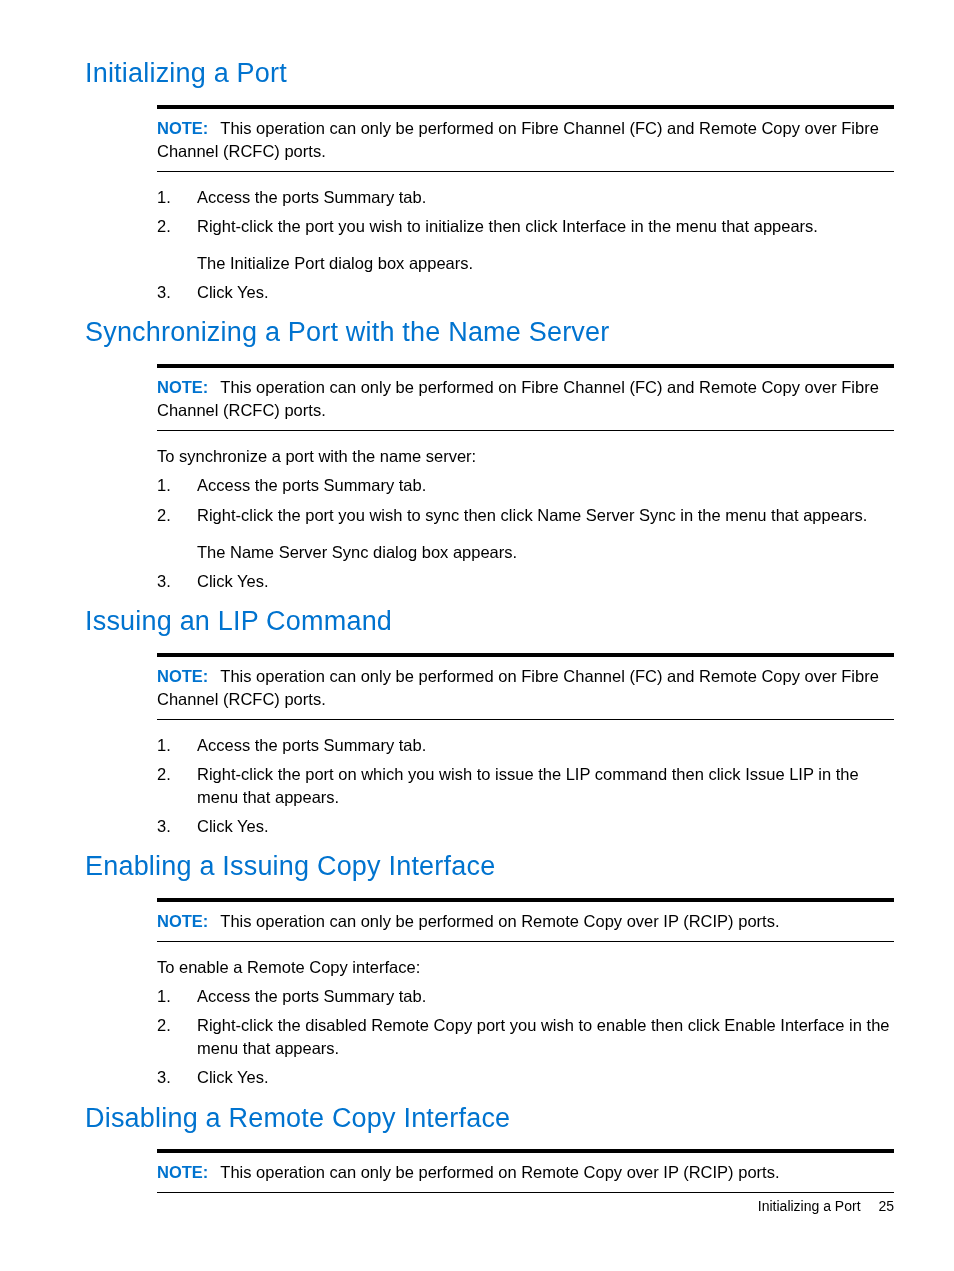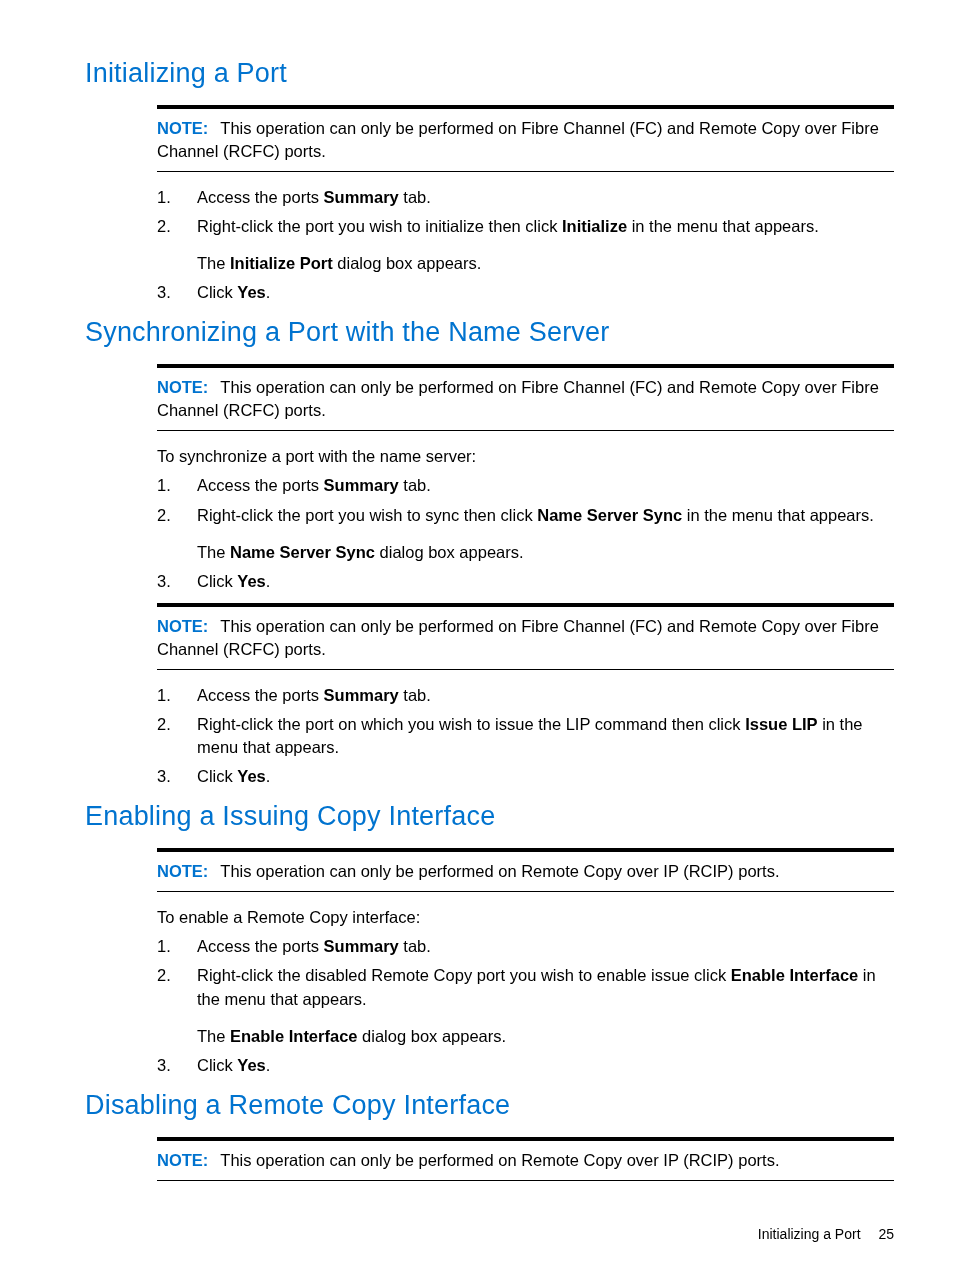--- a/index.html
+++ b/index.html
@@ -51,44 +51,44 @@
     }
     ol.steps > li::before {
       content: counter(step) ".";
       position: absolute;
       left: 0;
       top: 0;
     }
     .sub-line {
       margin-top: 14px;
     }
-    .bold { font-weight: bold; }
+    .bold { font-weight: normal; }
     .section { margin-bottom: 8px; }
     .footer {
       position: absolute;
-      bottom: 26px;
+      bottom: 54px;
       right: 60px;
       font-size: 14px;
     }
     .footer-page {
       margin-left: 14px;
     }
   </style>
 </head>
 <body>
 
 <div class="section">
   <h2>Initializing a Port</h2>
   <div class="indent-block">
     <div class="note-box">
       <span class="note-label">NOTE:</span><span>This operation can only be performed on Fibre Channel (FC) and Remote Copy over Fibre Channel (RCFC) ports.</span>
     </div>
     <ol class="steps">
       <li><span>Access the ports </span><span class="bold">Summary</span><span> tab.</span></li>
-      <li><span>Right-click the port you wish to initialize then click </span><span class="bold">Initialize</span><span> in the menu that appears.</span>
+      <li><span>Right-click the port you wish to initialize then click </span><span class="bold">Interface</span><span> in the menu that appears.</span>
         <div class="sub-line"><span>The </span><span class="bold">Initialize Port</span><span> dialog box appears.</span></div>
       </li>
       <li><span>Click </span><span class="bold">Yes</span><span>.</span></li>
     </ol>
   </div>
 </div>
 
 <div class="section">
   <h2>Synchronizing a Port with the Name Server</h2>
   <div class="indent-block">
@@ -100,20 +100,21 @@
       <li><span>Access the ports </span><span class="bold">Summary</span><span> tab.</span></li>
       <li><span>Right-click the port you wish to sync then click </span><span class="bold">Name Server Sync</span><span> in the menu that appears.</span>
         <div class="sub-line"><span>The </span><span class="bold">Name Server Sync</span><span> dialog box appears.</span></div>
       </li>
       <li><span>Click </span><span class="bold">Yes</span><span>.</span></li>
     </ol>
   </div>
 </div>
 
 <div class="section">
+  <h2>Issuing an LIP Command</h2>
   <div class="indent-block">
     <div class="note-box">
       <span class="note-label">NOTE:</span><span>This operation can only be performed on Fibre Channel (FC) and Remote Copy over Fibre Channel (RCFC) ports.</span>
     </div>
     <ol class="steps">
       <li><span>Access the ports </span><span class="bold">Summary</span><span> tab.</span></li>
       <li><span>Right-click the port on which you wish to issue the LIP command then click </span><span class="bold">Issue LIP</span><span> in the menu that appears.</span>
       </li>
       <li><span>Click </span><span class="bold">Yes</span><span>.</span></li>
     </ol>
@@ -122,22 +123,21 @@
 
 <div class="section">
   <h2>Enabling a Issuing Copy Interface</h2>
   <div class="indent-block">
     <div class="note-box">
       <span class="note-label">NOTE:</span><span>This operation can only be performed on Remote Copy over IP (RCIP) ports.</span>
     </div>
     <div class="intro-line">To enable a Remote Copy interface:</div>
     <ol class="steps">
       <li><span>Access the ports </span><span class="bold">Summary</span><span> tab.</span></li>
-      <li><span>Right-click the disabled Remote Copy port you wish to enable issue click </span><span class="bold">Enable Interface</span><span> in the menu that appears.</span>
-        <div class="sub-line"><span>The </span><span class="bold">Enable Interface</span><span> dialog box appears.</span></div>
+      <li><span>Right-click the disabled Remote Copy port you wish to enable then click </span><span class="bold">Enable Interface</span><span> in the menu that appears.</span>
       </li>
       <li><span>Click </span><span class="bold">Yes</span><span>.</span></li>
     </ol>
   </div>
 </div>
 
 <div class="section">
   <h2>Disabling a Remote Copy Interface</h2>
   <div class="indent-block">
     <div class="note-box">

